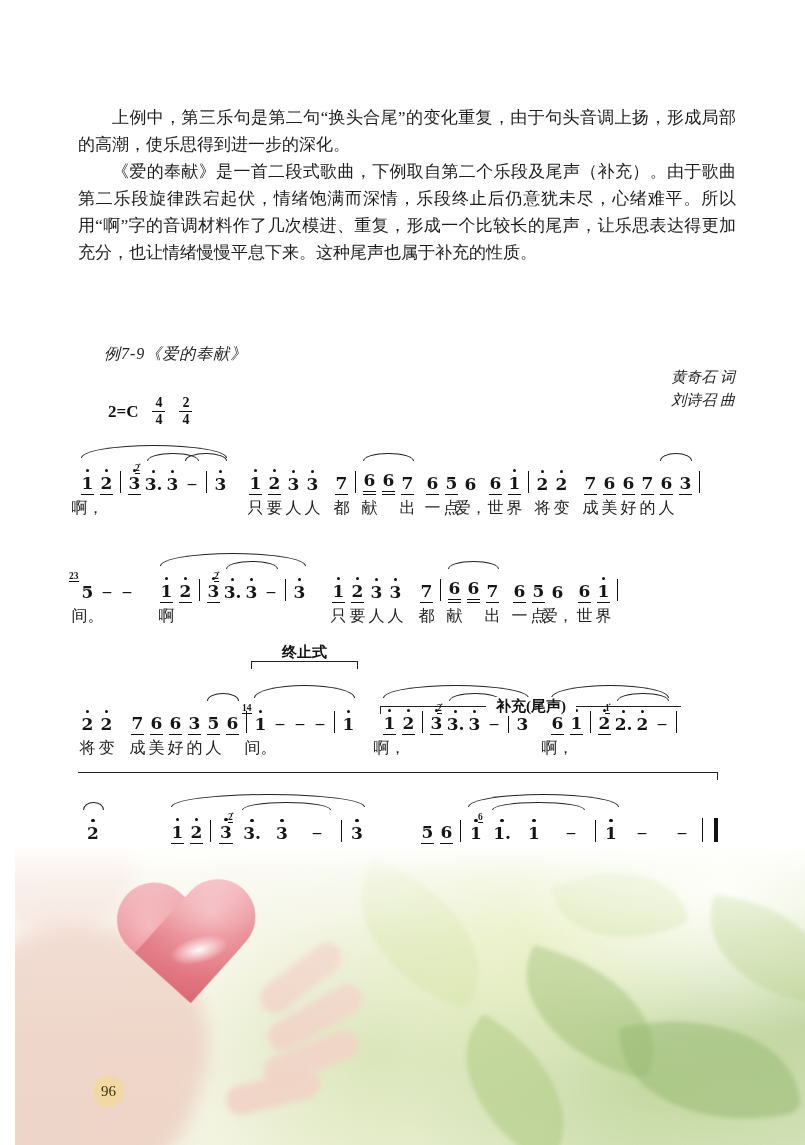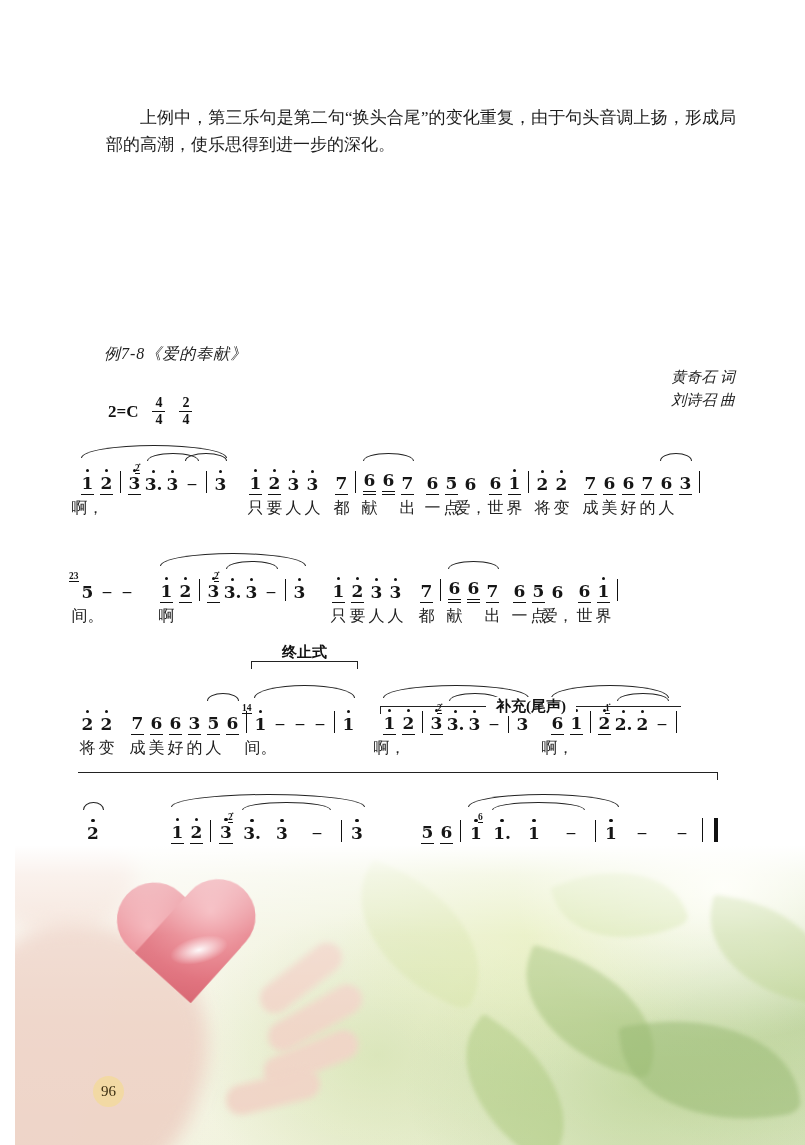--- a/index.html
+++ b/index.html
@@ -6,21 +6,21 @@
     --ink:#1f1f1f;
     --music-ink:#161616;
   }
   *{margin:0;padding:0;box-sizing:border-box;}
   html,body{background:#ffffff;}
   body{font-family:"Liberation Serif","DejaVu Serif",serif;color:var(--ink);}
   .page{position:relative;width:805px;height:1145px;background:#fff;overflow:hidden;margin:0 auto;}
 
   
   .paragraphs{position:absolute;left:78px;top:104px;width:658px;font-size:17px;line-height:27px;text-align:justify;color:#1c1c1c;}
-  .paragraphs p{text-indent:2em;margin-left:28px;}
+  .paragraphs p{text-indent:2em;}
 
   .ex-title{position:absolute;left:104px;top:344px;font-size:16px;font-style:italic;color:#222;letter-spacing:1px;}
   .credits{position:absolute;right:70px;top:366px;font-size:15px;font-style:italic;color:#222;text-align:left;line-height:23px;}
 
   .keysig{position:absolute;left:108px;top:396px;font-size:17px;font-weight:bold;color:#111;display:flex;align-items:center;gap:14px;}
   .frac{display:inline-flex;flex-direction:column;align-items:center;font-size:14px;line-height:14px;font-weight:bold;}
   .frac .ftop{border-bottom:1.4px solid #111;padding:0 3px 1px;}
   .frac .fbot{padding-top:1px;}
 
   
@@ -81,23 +81,24 @@
   .wash{position:absolute;inset:0;background:linear-gradient(180deg,rgba(255,255,255,1) 0%,rgba(255,255,255,.62) 10%,rgba(255,255,255,.3) 30%,rgba(255,255,255,.16) 60%,rgba(255,255,255,.12) 100%);z-index:4;}
   .badge{position:absolute;left:78px;top:231px;width:31px;height:31px;border-radius:50%;background:#f2d9a4;display:flex;align-items:center;justify-content:center;font-size:15px;color:#3c2f12;z-index:5;}
 </style>
 </head>
 <body>
 
 <div class="page">
 
   <div class="paragraphs">
     <p>上例中，第三乐句是第二句“换头合尾”的变化重复，由于句头音调上扬，形成局部的高潮，使乐思得到进一步的深化。</p>
+    <p>《爱的奉献》是一首二段式歌曲，下例取自第二个乐段及尾声（补充）。由于歌曲第二乐段旋律跌宕起伏，情绪饱满而深情，乐段终止后仍意犹未尽，心绪难平。所以用“啊”字的音调材料作了几次模进、重复，形成一个比较长的尾声，让乐思表达得更加充分，也让情绪慢慢平息下来。这种尾声也属于补充的性质。</p>
   </div>
 
-  <div class="ex-title">例7-8《爱的奉献》</div>
+  <div class="ex-title">例7-9《爱的奉献》</div>
 
   <div class="credits">
     <div>黄奇石 词</div>
     <div>刘诗召 曲</div>
   </div>
 
   <div class="keysig">
     <span>2=C</span>
     <span class="frac">
       <span class="ftop">4</span>

